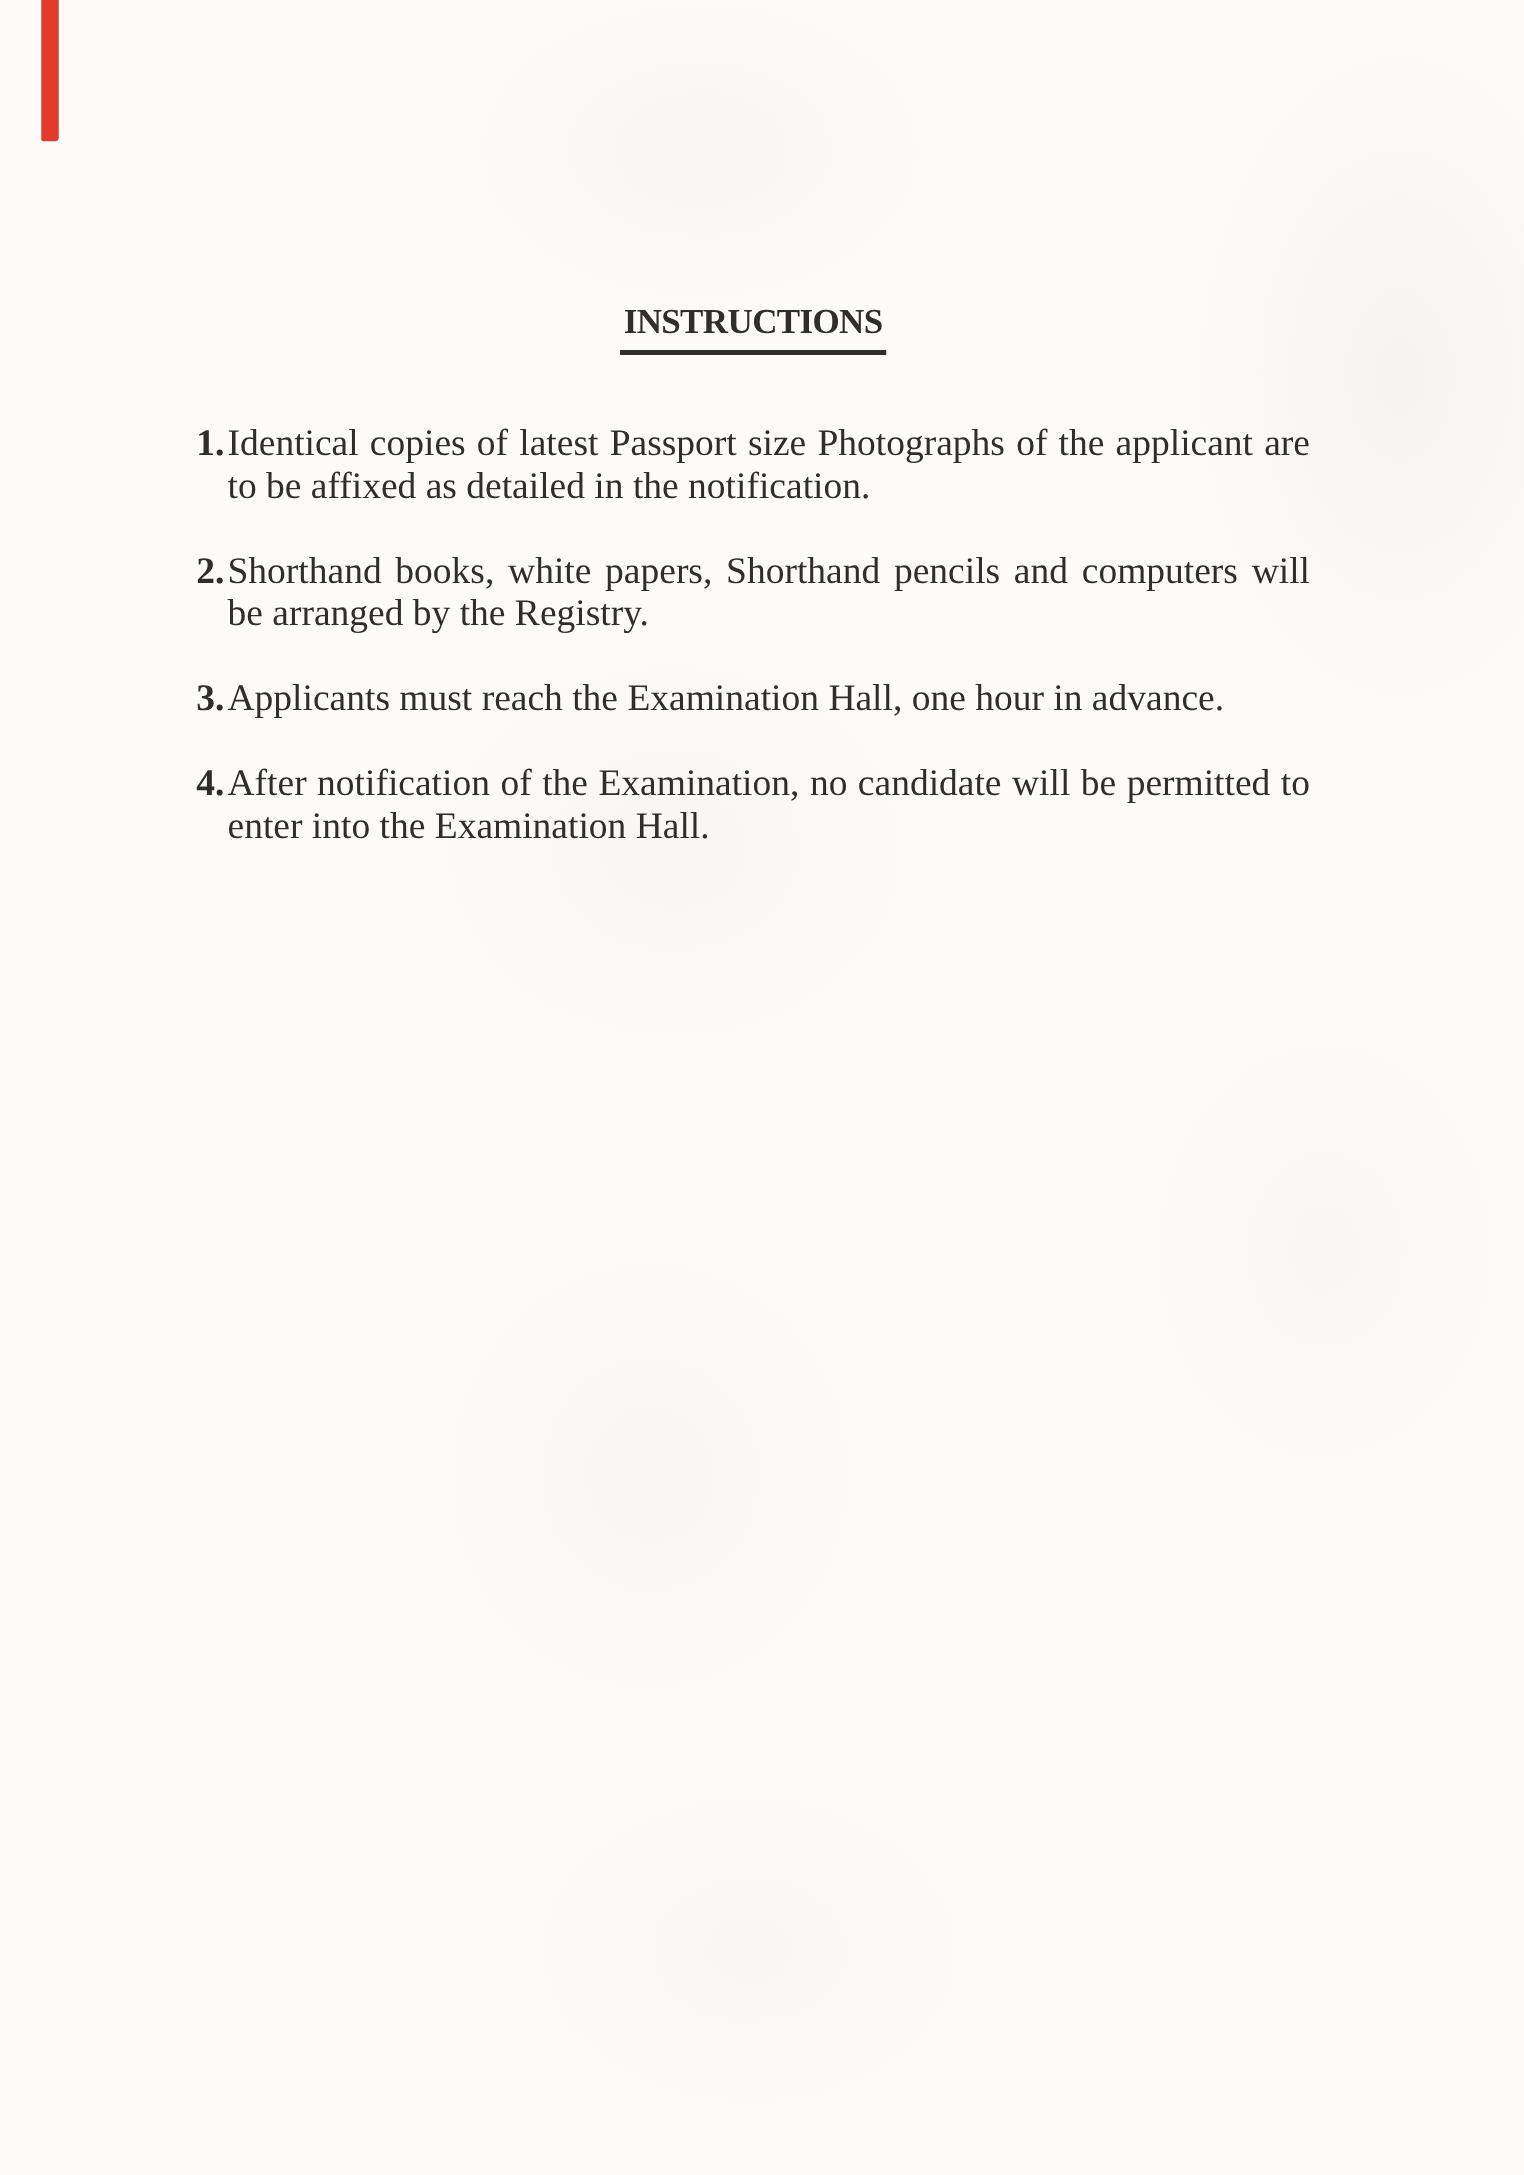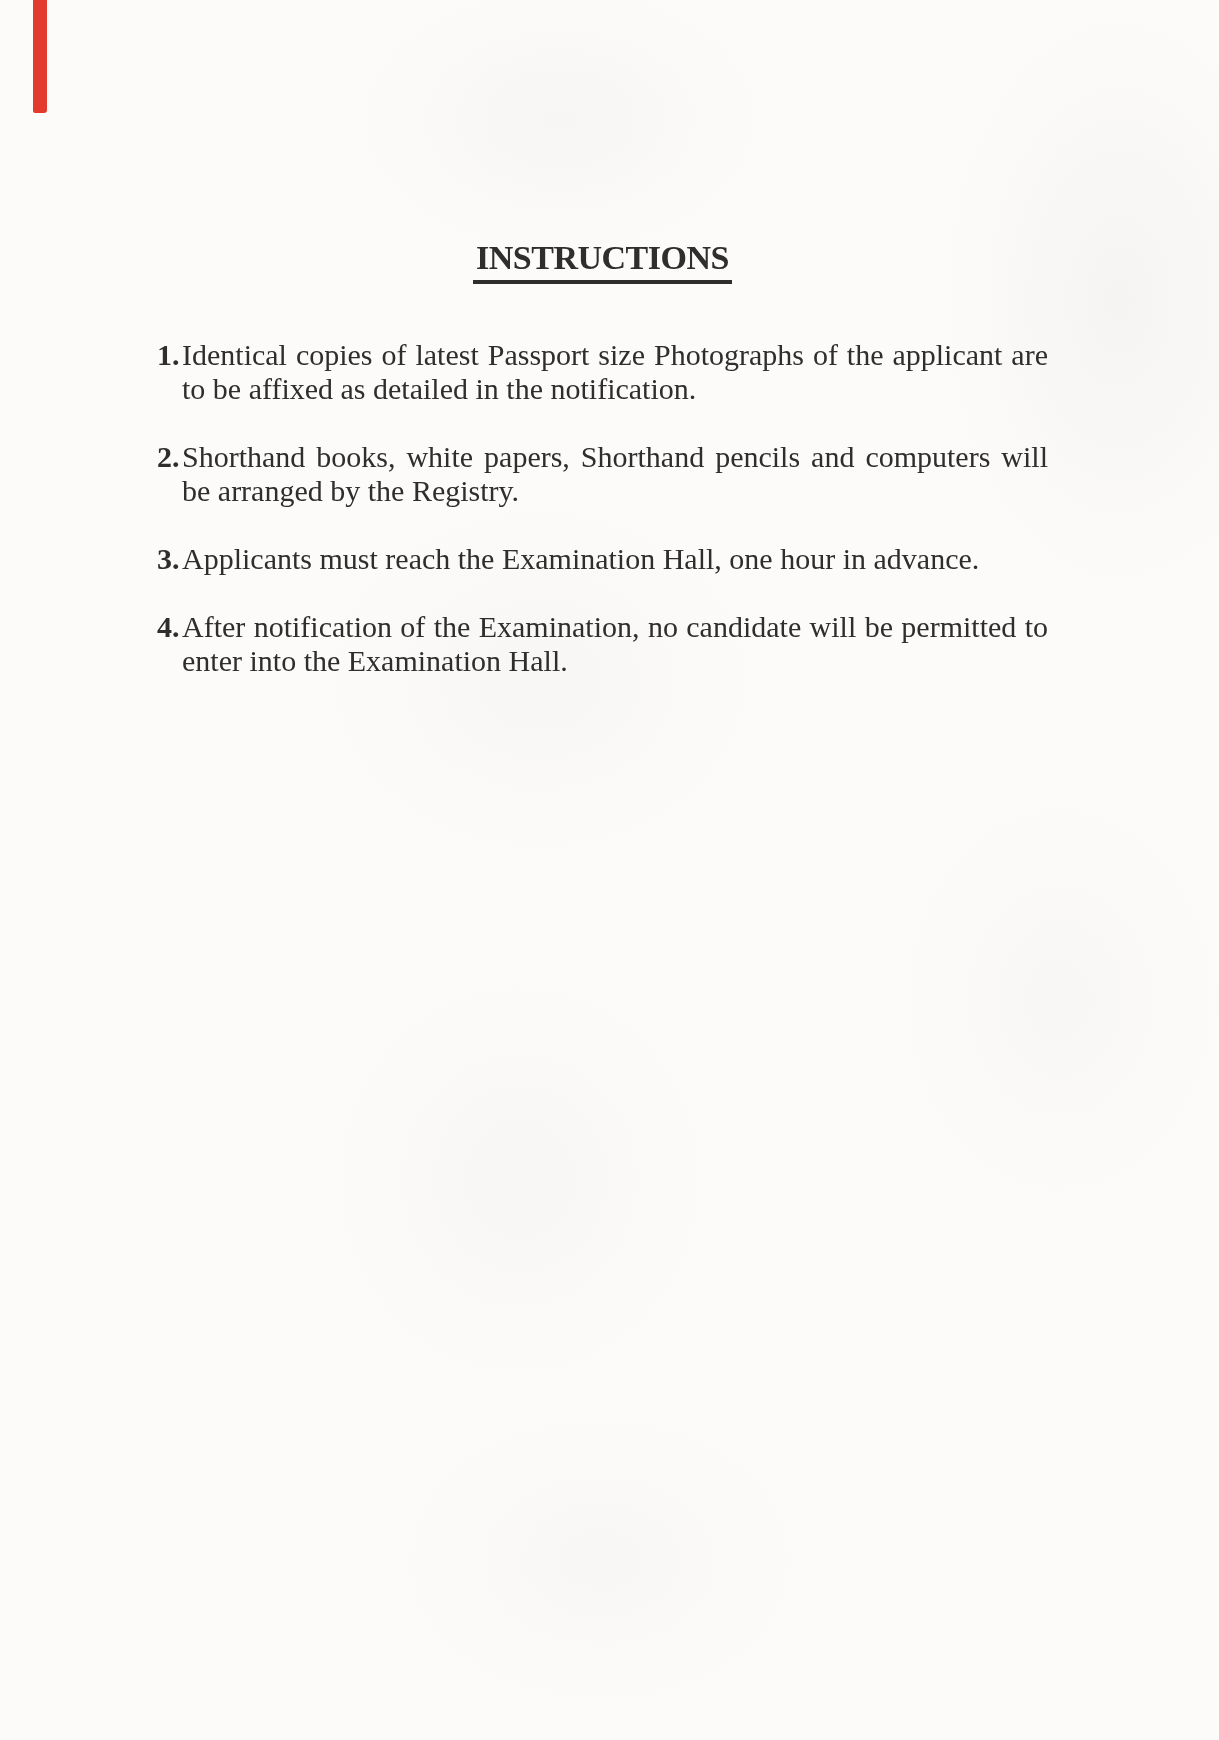--- a/index.html
+++ b/index.html
@@ -43,21 +43,21 @@
 
   .doc-title-row {
     position: absolute;
     top: 241px;
     left: 0;
     width: 100%;
     text-align: center;
   }
   .doc-title {
     display: inline-block;
-    font-size: 34px;
+    font-size: 28px;
     font-weight: 700;
     letter-spacing: -0.5px;
     line-height: 34px;
     padding: 0 3px 5px 3px;
     border-bottom: 4px solid var(--ink, #2f2e2c);
   }
 
   .instruction-list {
     position: absolute;
     top: 338px;

